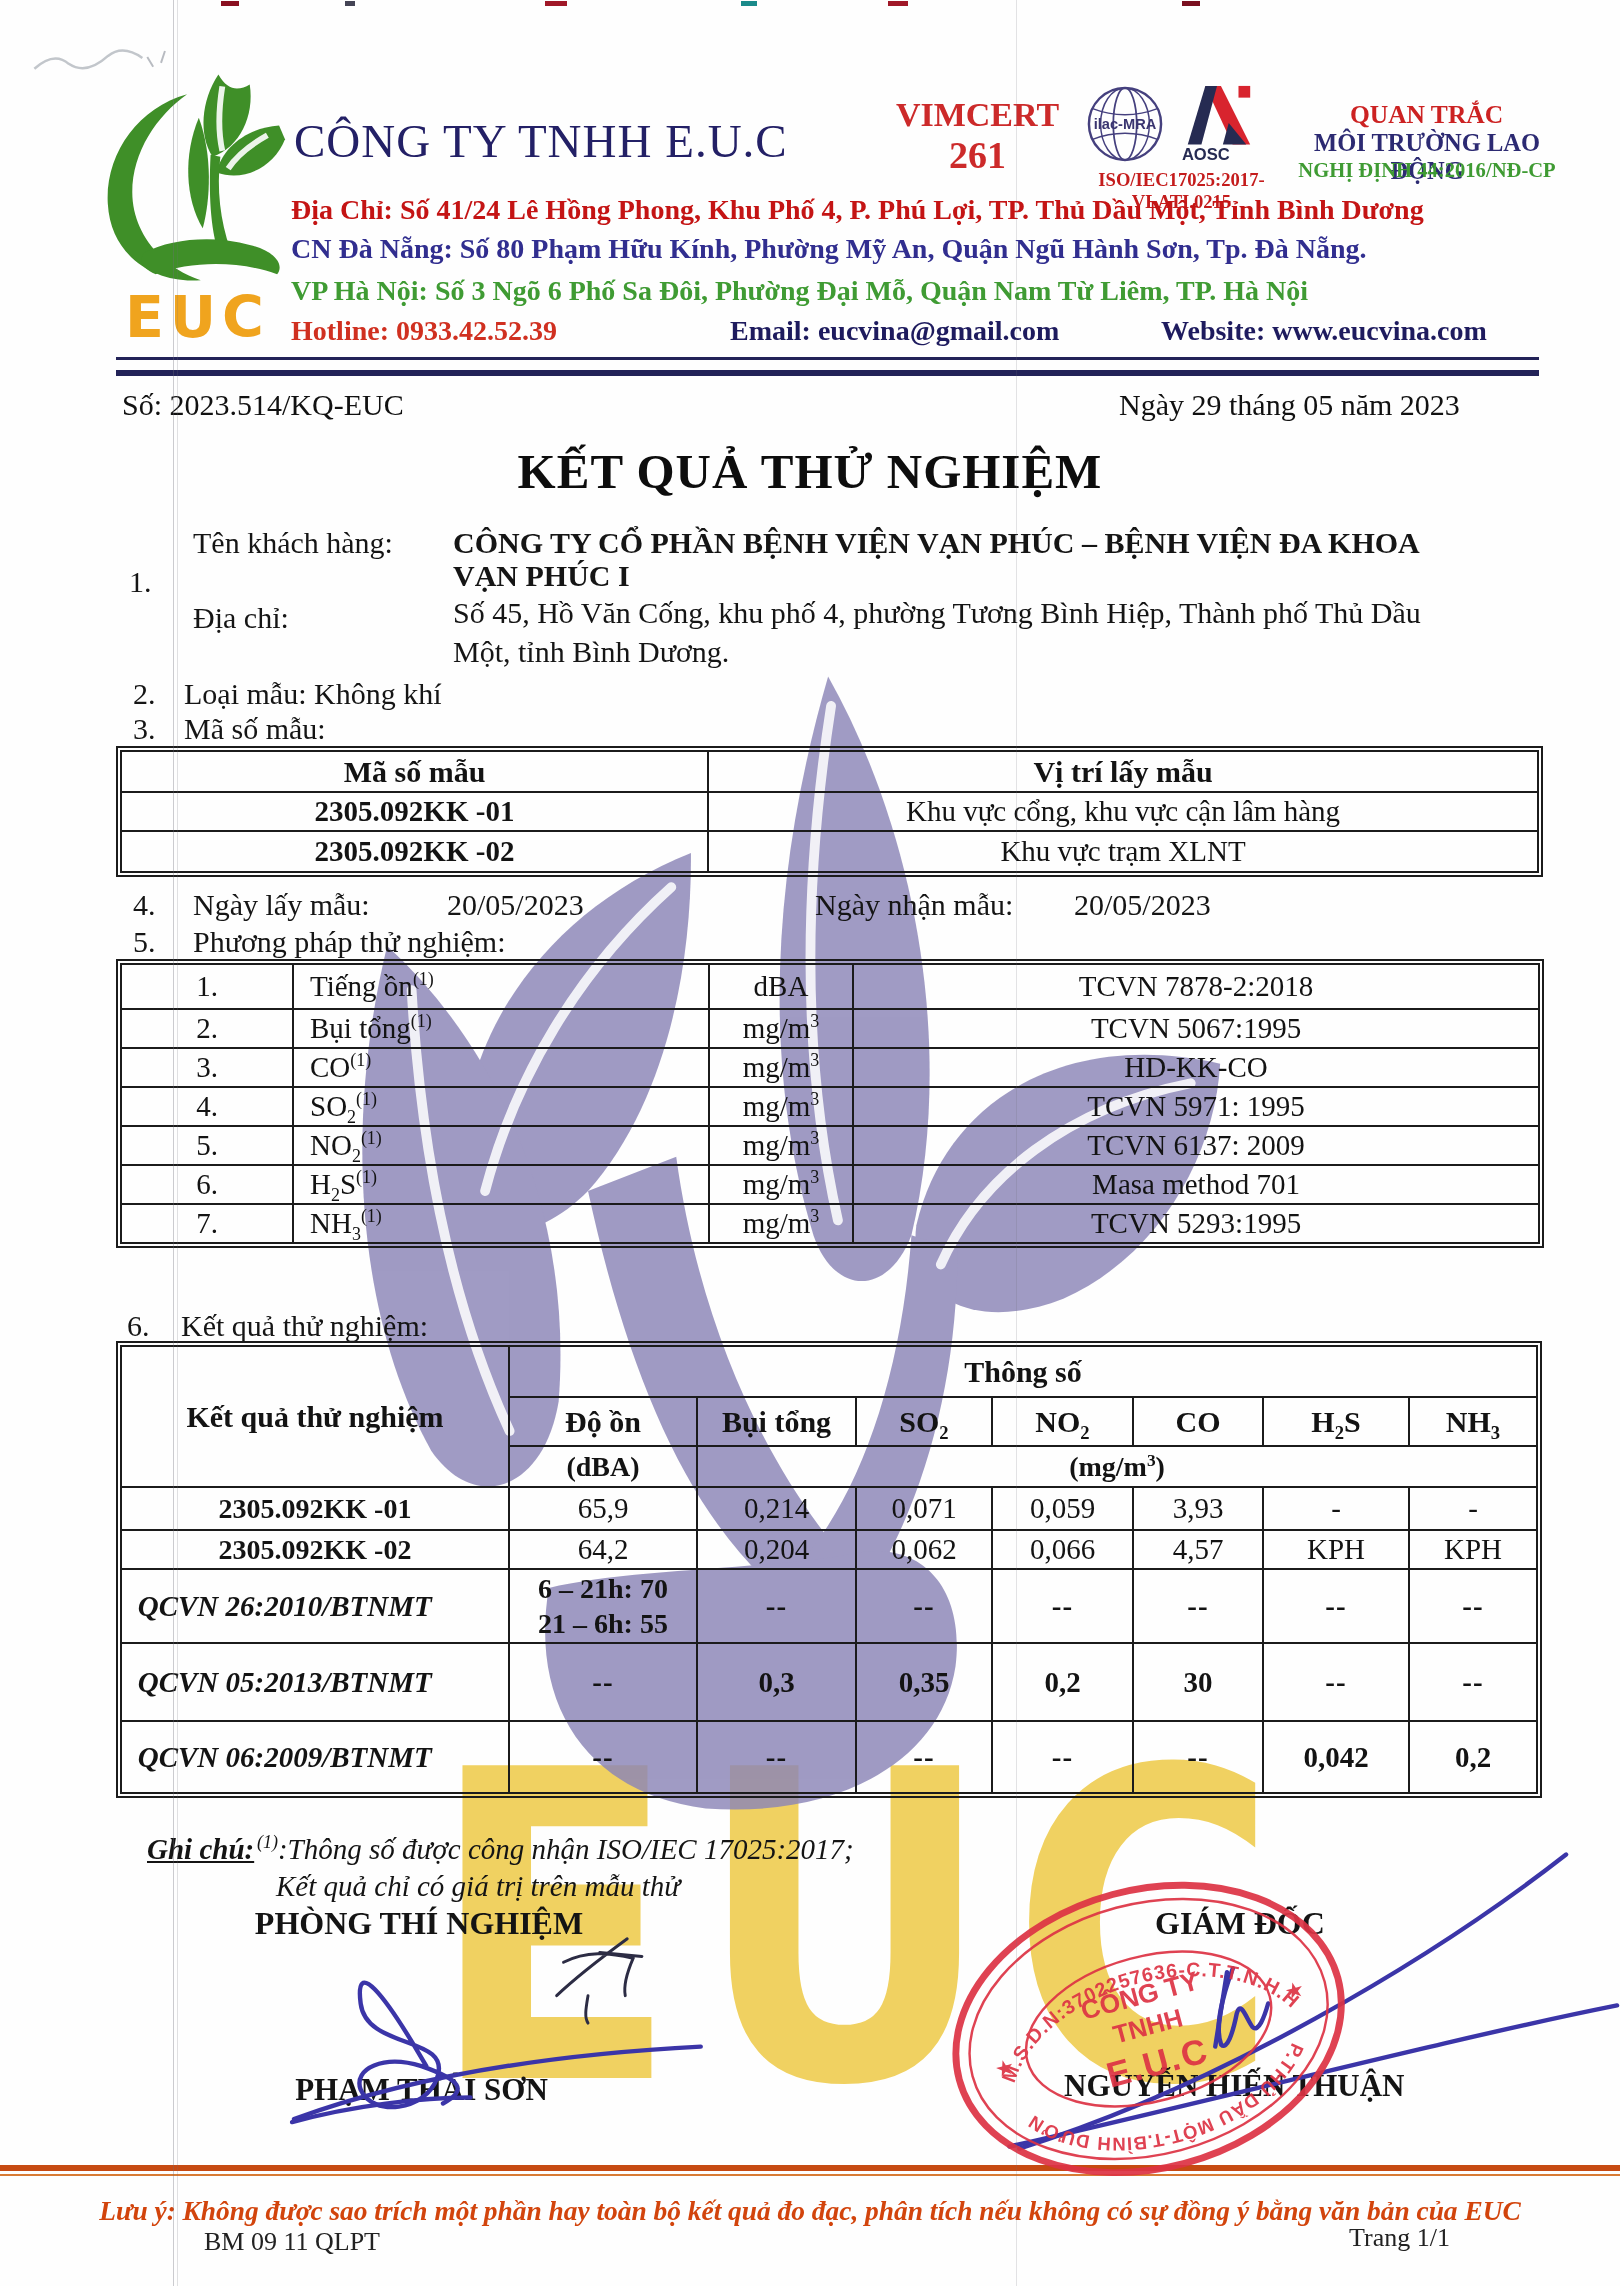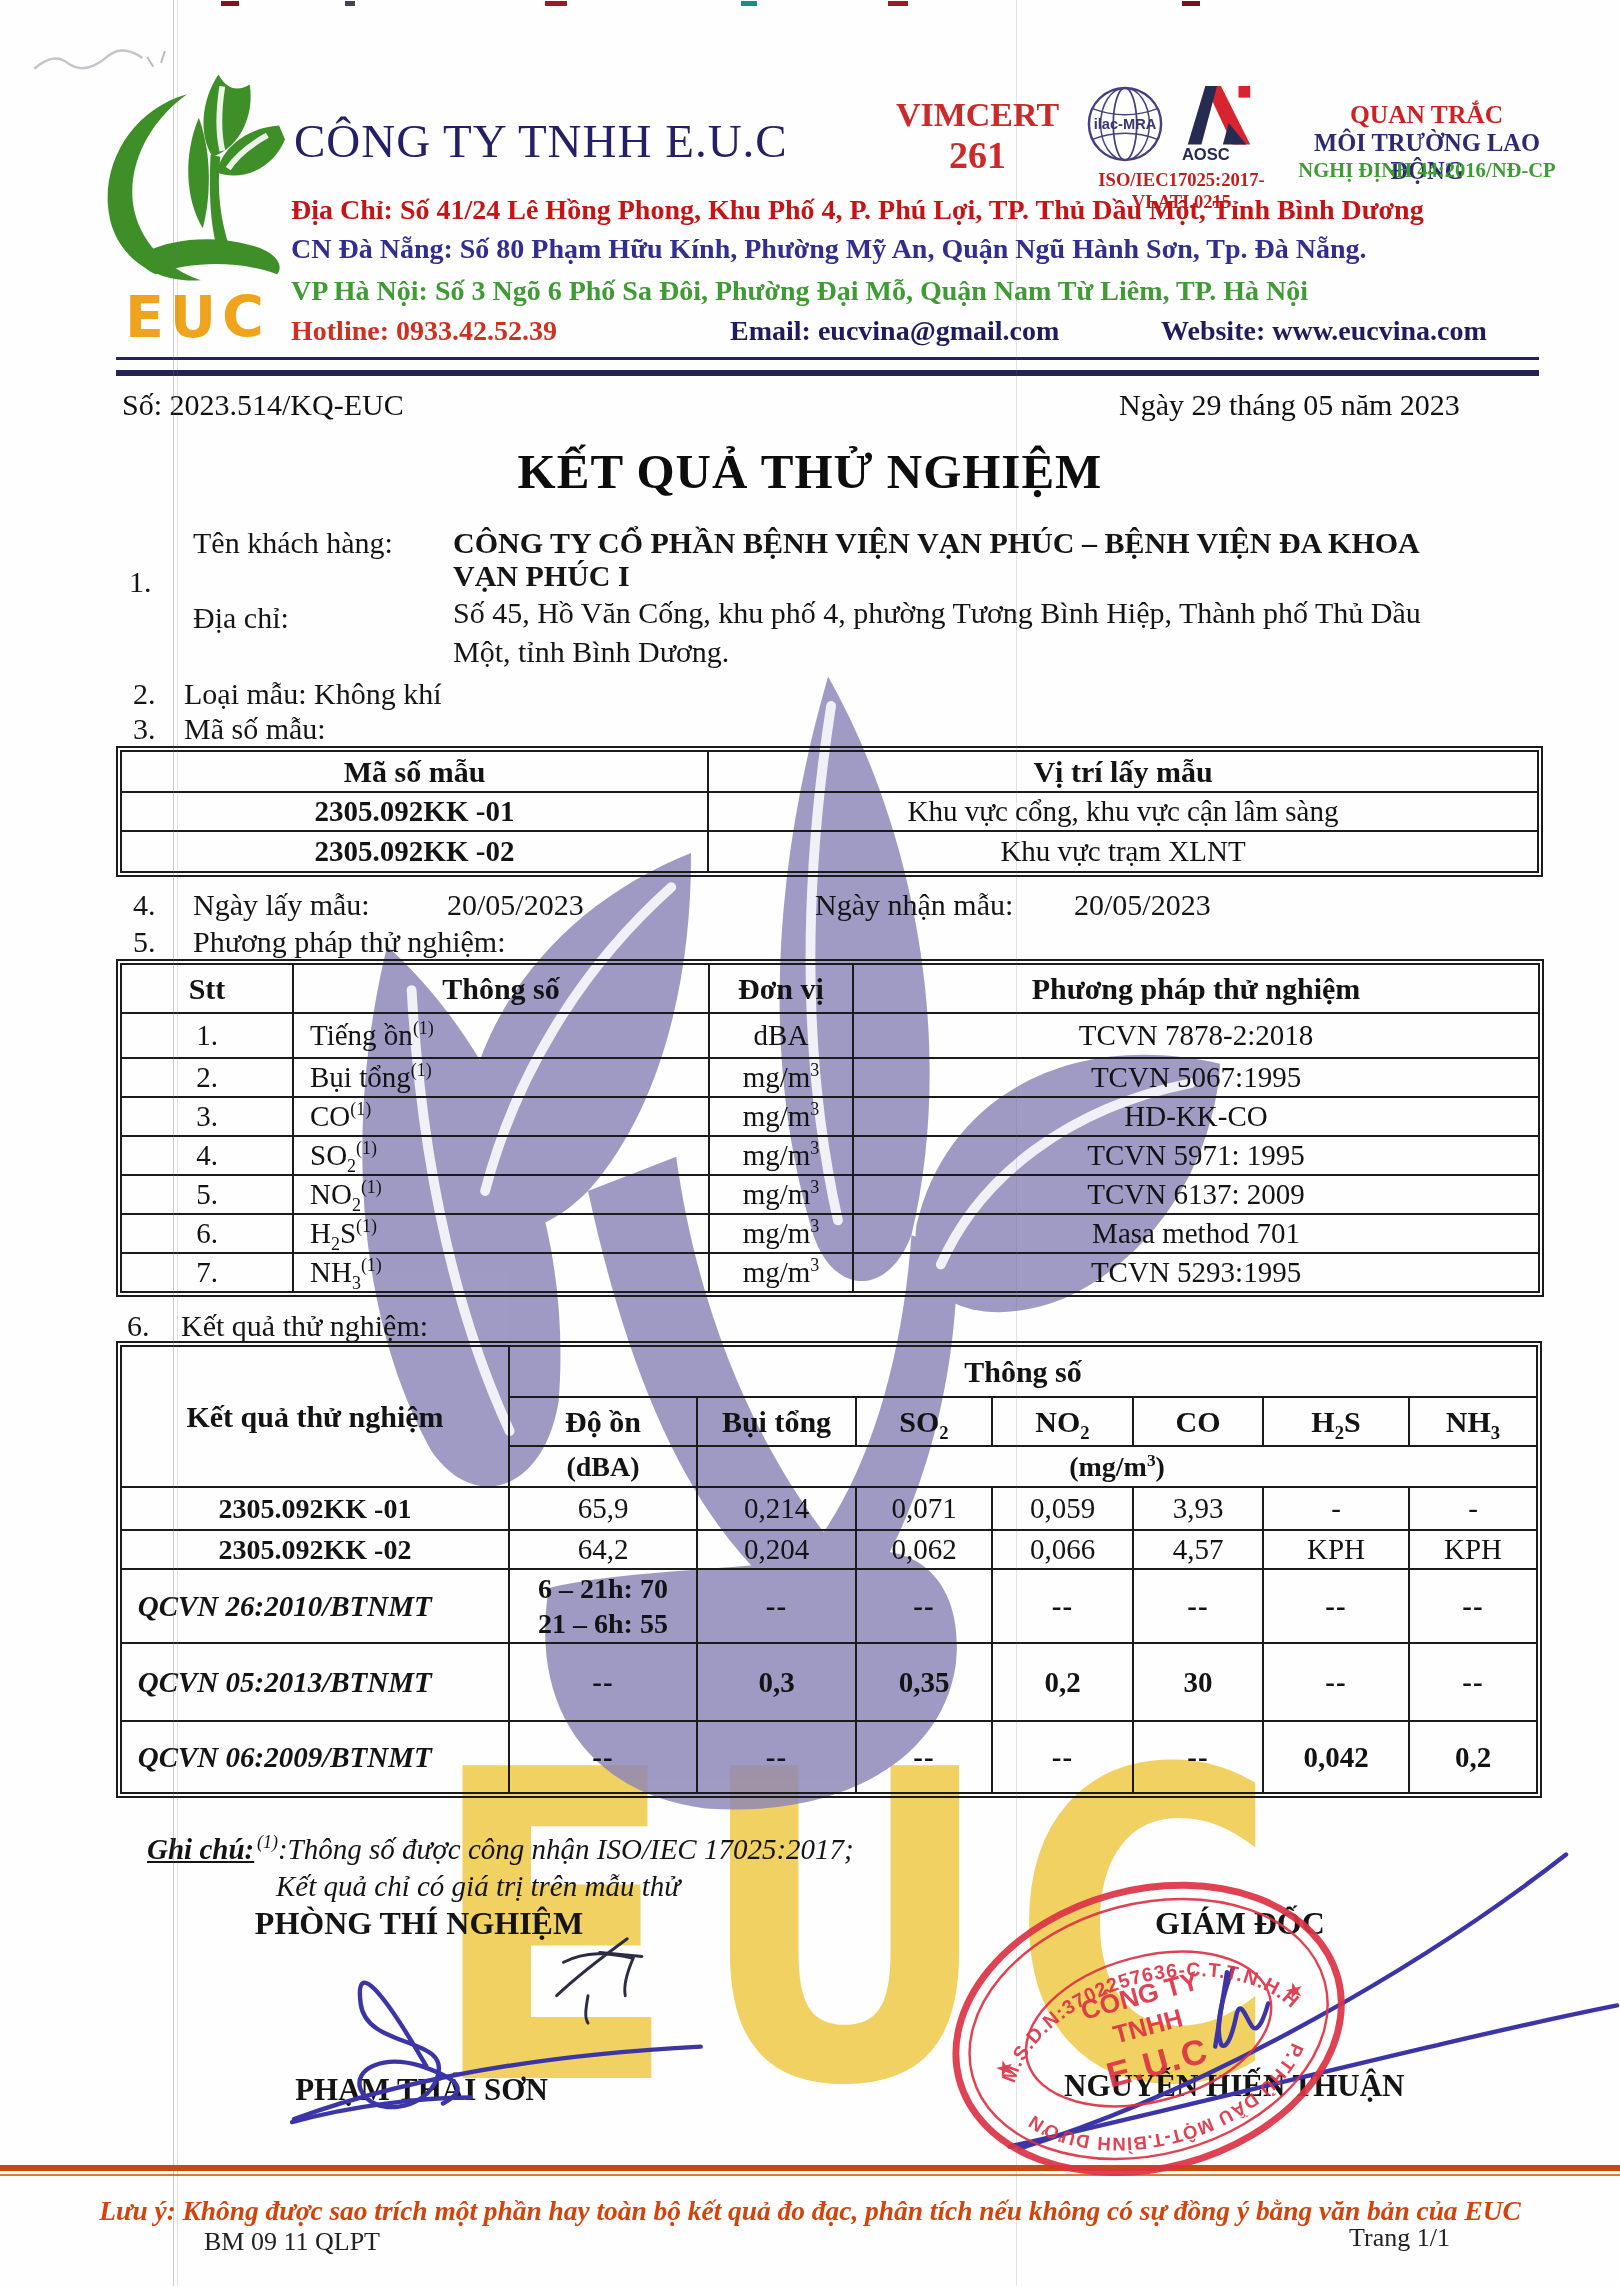--- a/index.html
+++ b/index.html
@@ -163,21 +163,21 @@
         <col style="width:587px">
         <col style="width:830px">
       </colgroup>
     <tbody>
         <tr style="height:41px">
       <td class="hd">Mã số mẫu</td>
       <td class="hd">Vị trí lấy mẫu</td>
     </tr>
     <tr style="height:39px">
       <td class="smp">2305.092KK -01</td>
-      <td>Khu vực cổng, khu vực cận lâm sàng</td>
+      <td>Khu vực cổng, khu vực cận lâm hàng</td>
     </tr>
     <tr style="height:41px">
       <td class="smp">2305.092KK -02</td>
       <td>Khu vực trạm XLNT</td>
     </tr>
   </tbody>
     </table>
 
   <div class="abs body-txt" style="left:133px;top:888px;z-index:1">4.</div>
   <div class="abs body-txt" style="left:193px;top:888px;z-index:1">Ngày lấy mẫu:</div>
@@ -189,26 +189,20 @@
   <div class="abs body-txt" style="left:193px;top:925px;z-index:1">Phương pháp thử nghiệm:</div>
 
   <table class="t-outer" style="left:120px;top:963px;width:1417px;">
     <colgroup>
         <col style="width:172px">
         <col style="width:416px">
         <col style="width:144px">
         <col style="width:686px">
       </colgroup>
     <tbody>
-        <tr style="height:49px">
-      <td class="hd">Stt</td>
-      <td class="hd">Thông số</td>
-      <td class="hd">Đơn vị</td>
-      <td class="hd">Phương pháp thử nghiệm</td>
-    </tr>
     <tr style="height:45px">
       <td>1.</td>
       <td class="lft">Tiếng ồn<sup>(1)</sup></td>
       <td>dBA</td>
       <td>TCVN 7878-2:2018</td>
     </tr>
     <tr style="height:39px">
       <td>2.</td>
       <td class="lft">Bụi tổng<sup>(1)</sup></td>
       <td>mg/m<sup>3</sup></td>

